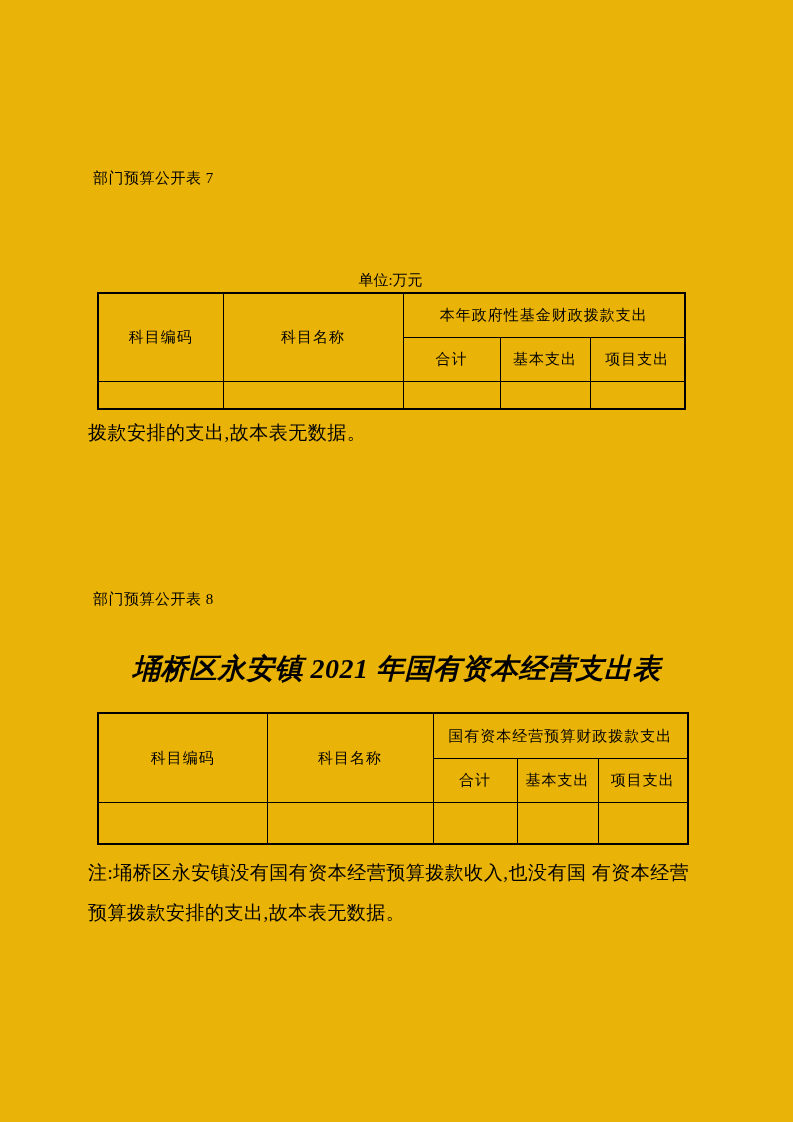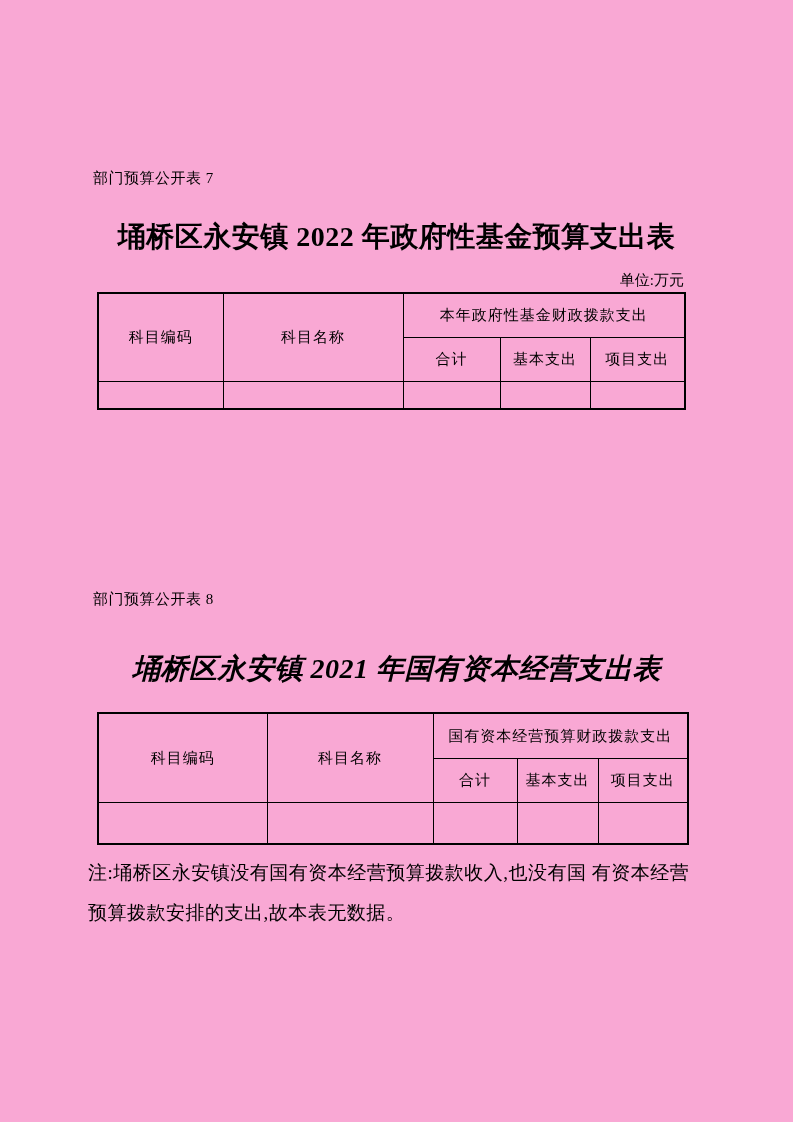--- a/index.html
+++ b/index.html
@@ -1,21 +1,21 @@
 <!DOCTYPE html>
 <html><head>
 <meta charset="utf-8">
 <style>
   html, body { margin: 0; padding: 0; background: #e8e8e8; }
   .page {
     position: relative;
     width: 793px;
     height: 1122px;
     margin: 0 auto;
-    background: #f9a8d4;
+    background: #eab308;
     color: #000000;
     font-family: "Liberation Serif", "DejaVu Serif", serif;
     overflow: hidden;
   }
   .table-label {
     position: absolute;
     left: 93px;
     font-size: 15px;
     letter-spacing: 0.5px;
     white-space: nowrap;
@@ -31,21 +31,21 @@
     font-size: 28px;
     font-weight: bold;
     letter-spacing: 0.5px;
     white-space: nowrap;
   }
   .t1 { top: 218px; }
   .t2 { top: 650px; font-style: italic; }
   .unit-label {
     position: absolute;
     font-size: 15px;
-    text-align: right;
+    text-align: center;
     white-space: nowrap;
   }
   .u1 { left: 97px; width: 587px; top: 271px; }
   .u2 { left: 97px; width: 590px; top: 693px; }
   table.budget-table {
     position: absolute;
     border-collapse: collapse;
     table-layout: fixed;
     border: 2px solid #000000;
   }
@@ -79,21 +79,20 @@
   .n2 { top: 853px; }
   .note-line { display: block; white-space: nowrap; }
 </style>
 </head>
 <body>
 
 <div class="page">
 
   <div class="table-label l1">部门预算公开表 7</div>
 
-  <h1 class="doc-title t1">埇桥区永安镇 2022 年政府性基金预算支出表</h1>
 
   <div class="unit-label u1">单位:万元</div>
 
   <table class="budget-table bt1">
     <colgroup>
       <col style="width:125px">
         <col style="width:180px">
         <col style="width:97px">
         <col style="width:90px">
         <col style="width:95px">
@@ -113,20 +112,21 @@
         <td></td>
         <td></td>
         <td></td>
         <td></td>
         <td></td>
       </tr>
     </tbody>
   </table>
 
   <p class="note n1">
+    <span class="note-line">拨款安排的支出,故本表无数据。</span>
   </p>
 
   <div class="table-label l2">部门预算公开表 8</div>
 
   <h1 class="doc-title t2">埇桥区永安镇 2021 年国有资本经营支出表</h1>
 
 
   <table class="budget-table bt2">
     <colgroup>
       <col style="width:169px">

